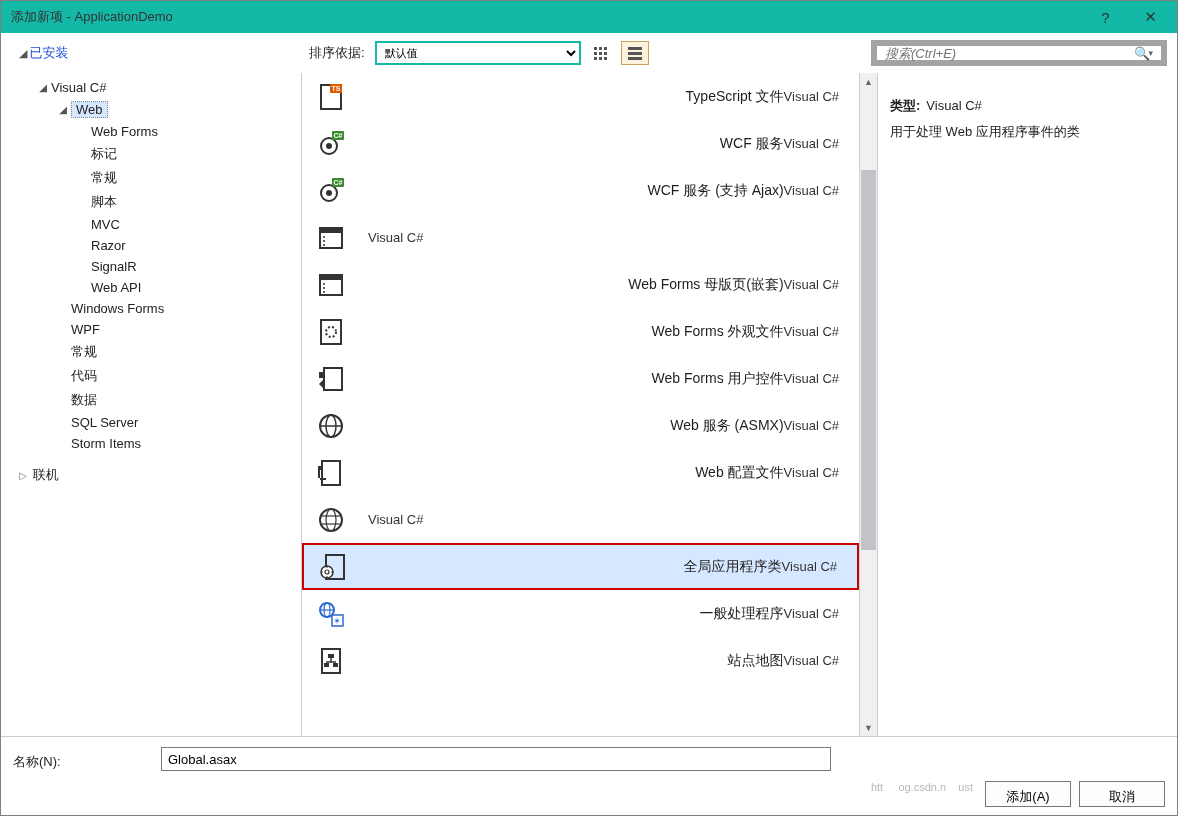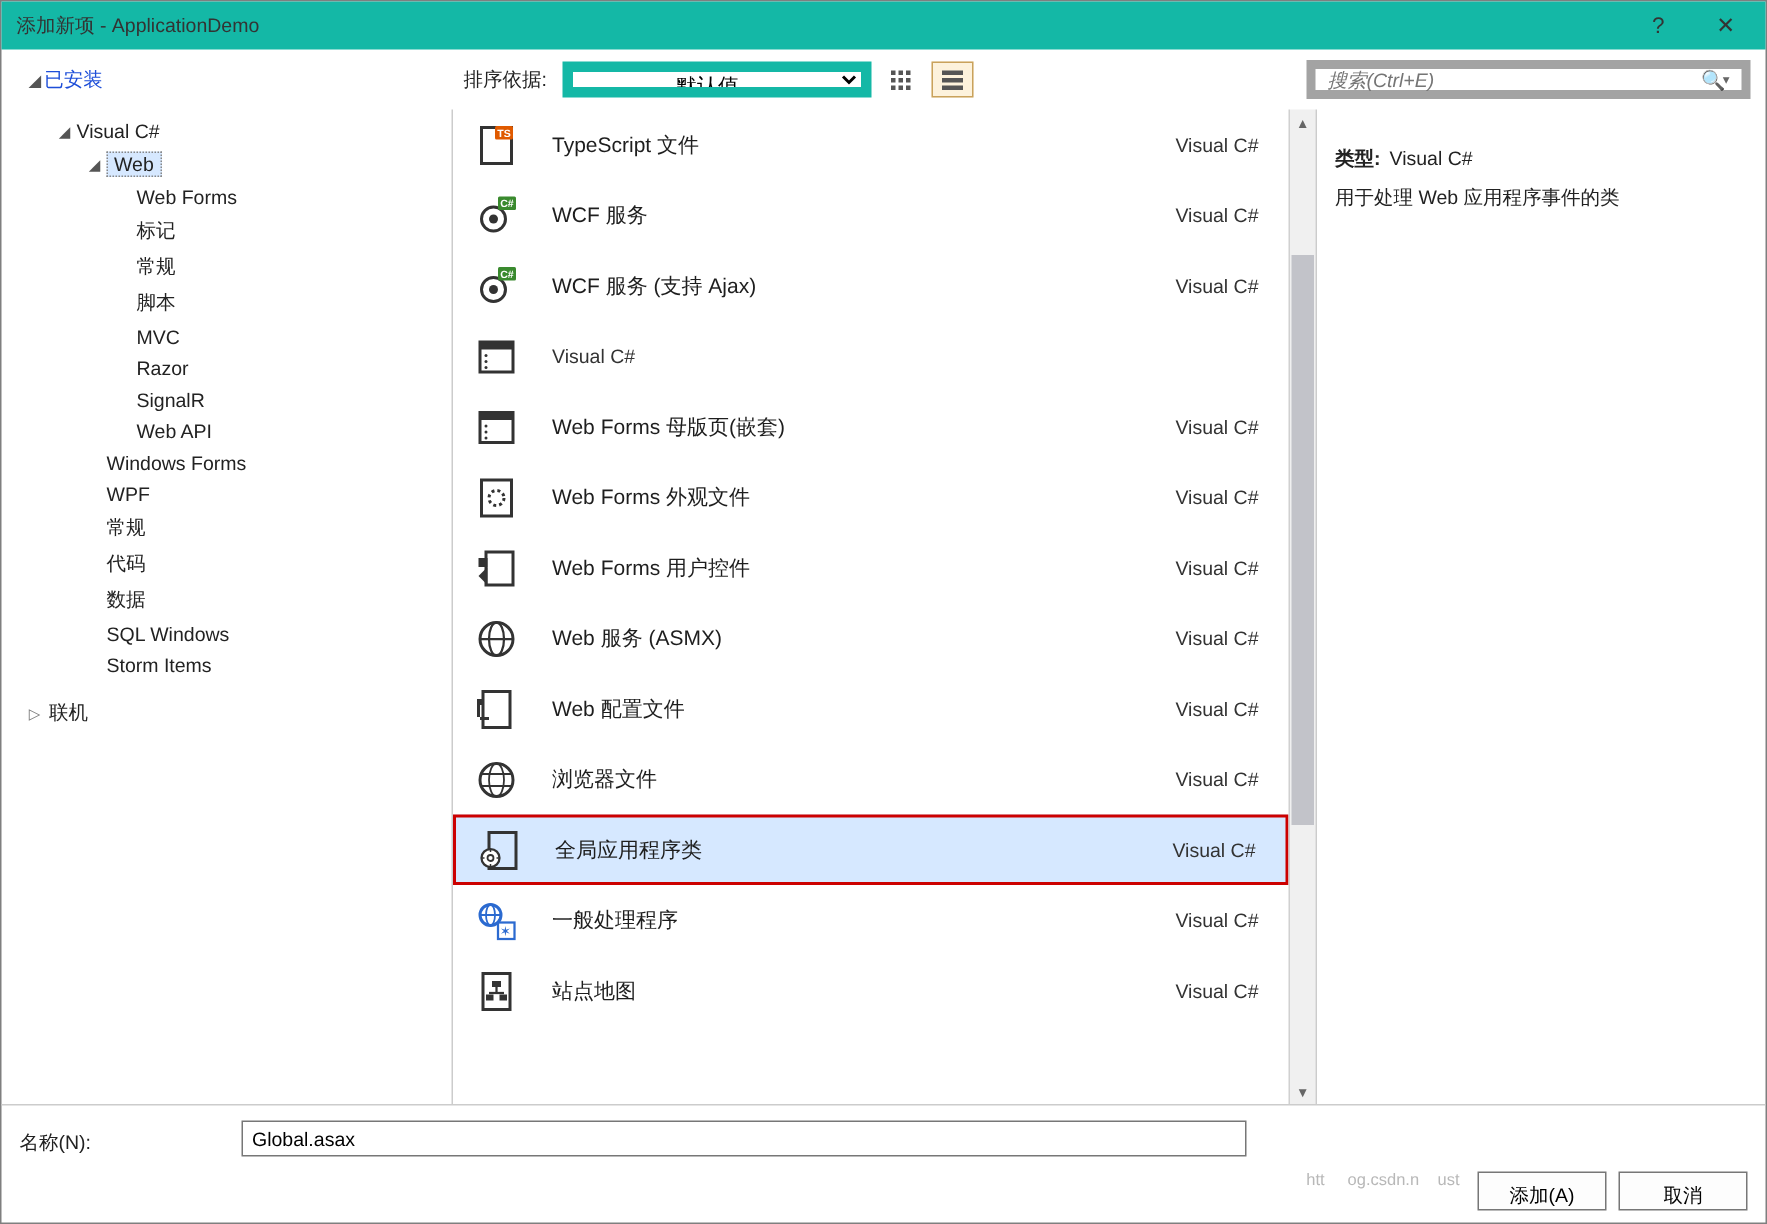--- a/index.html
+++ b/index.html
@@ -6,21 +6,21 @@
   html,body { margin:0; padding:0; height:100%; background:#fff; }
   .window { width:1178px; height:816px; border:1px solid #7f7f7f; display:flex; flex-direction:column; background:#fff; }
   .titlebar { height:32px; display:flex; align-items:center; padding:0 4px 0 10px; font-size:13px; background:#14b8a6; }
   .titlebar .title { flex:1; color:#333; }
   .titlebar .tbtn { width:45px; height:28px; display:flex; align-items:center; justify-content:center; color:#333; font-size:15px; }
 
   .toolbar { height:40px; display:flex; align-items:center; padding:0 10px 0 16px; gap:6px; }
   .toolbar .left-tree-top { width:286px; display:flex; align-items:center; padding-left:2px; }
   .tree-toggle { font-size:11px; color:#555; margin-right:2px; }
   .sort-label { font-size:13px; color:#222; margin-right:4px; }
-  .sort-select { width:206px; height:24px; border:7px solid #14b8a6; font-size:14px; padding:0 4px; background:#fff;text-align:center; }
+  .sort-select { width:206px; height:24px; border:2px solid #14b8a6; font-size:11px; padding:0 4px; background:#fff; }
   .view-btn { width:28px; height:24px; display:flex; align-items:center; justify-content:center; }
   .view-btn.sel { border:1px solid #c9a25c; background:#fdf2dc; }
   .icon-grid { display:grid; grid-template-columns:repeat(3,3px); grid-auto-rows:3px; gap:2px; }
   .icon-grid div { background:#555; }
   .icon-list { display:flex; flex-direction:column; gap:2px; }
   .icon-list div { width:14px; height:3px; background:#555; }
   .flex-spacer { flex:1; }
   .searchbox { width:296px; height:26px; border:6px solid #a3a3a3; display:flex; align-items:center; padding:0 6px; }
   .searchbox input { flex:1; border:none; outline:none; font-size:13px; font-style:italic; color:#777; background:transparent; }
   .searchbox .mag { color:#666; font-size:13px; }
@@ -31,21 +31,21 @@
   .tree ul { list-style:none; margin:0; padding-left:20px; }
   .tree li { padding:3px 0 3px 0; display:flex; align-items:center; gap:2px; cursor:default; }
   .tree .arrow { font-size:10px; color:#555; width:12px; display:inline-block; text-align:center; }
   .tree .sel { background:#d6e8ff; border:1px dotted #888; padding:0 4px; }
 
   .center { flex:1; display:flex; min-height:0; border-left:1px solid #ccc; border-right:0; }
   .template-list { flex:1; overflow:auto; position:relative; border-right:1px solid #d0d0d0; }
   .template-row { display:flex; align-items:center; height:47px; padding-left:12px; padding-right:16px; }
   .template-row.selected { background:#d6e8ff; border-top:2px solid #c00; border-bottom:2px solid #c00; border-left:2px solid #c00; border-right:2px solid #c00; }
   .template-row .icon { width:34px; height:34px; display:flex; align-items:center; justify-content:center; margin-right:20px; }
-  .template-row .name { flex:1; font-size:14px; color:#1e1e1e; }
+  .template-row .name { flex:1; font-size:14px; color:#1e1e1e;text-align:right; }
   .template-row .lang { font-size:13px; color:#333; margin-right:4px; }
   .scrollbar-track { width:17px; background:#f0f0f0; display:flex; flex-direction:column; align-items:center; }
   .scroll-top, .scroll-bottom { height:17px; width:100%; display:flex; align-items:center; justify-content:center; color:#666; font-size:9px; }
   .scroll-thumb { width:15px; background:#c2c3c9; flex:0 0 60%; margin-top:40px; border-radius:0; }
 
   .right-pane { width:300px; padding:16px 10px 0 12px; font-size:13px; color:#222; border-left:1px solid #ccc; }
   .right-pane .bold { font-weight:600; margin-right:6px; }
   .right-pane p { margin:8px 0; }
 
   .bottom { border-top:1px solid #ccc; padding:10px 12px 8px 12px; display:flex; flex-direction:column; gap:10px; }
@@ -173,21 +173,21 @@
             <li>
                 <span class="arrow"></span>
                 <span>代码</span>
               </li>
             <li>
                 <span class="arrow"></span>
                 <span>数据</span>
               </li>
             <li>
                 <span class="arrow"></span>
-                <span>SQL Windows</span>
+                <span>SQL Server</span>
               </li>
             <li>
                 <span class="arrow"></span>
                 <span>Storm Items</span>
               </li>
           </ul>
         </ul>
         <div style="margin-top:12px;">
           <span class="arrow" style="font-size:10px;color:#777;">▷</span>
           <span style="font-size:13px;">联机</span>
@@ -301,21 +301,20 @@
           </div>
           <div class="template-row">
     <div class="icon">
               <svg width="30" height="30" viewBox="0 0 30 30">
                 <circle cx="15" cy="15" r="11" fill="none" stroke="#333" stroke-width="2"></circle>
                 <ellipse cx="15" cy="15" rx="5" ry="11" fill="none" stroke="#333" stroke-width="1.2"></ellipse>
                 <line x1="4" y1="11" x2="26" y2="11" stroke="#333" stroke-width="1.2"></line>
                 <line x1="4" y1="19" x2="26" y2="19" stroke="#333" stroke-width="1.2"></line>
               </svg>
             </div>
-    <div class="name">浏览器文件</div>
     <div class="lang">Visual C#</div>
           </div>
           <div class="template-row selected">
     <div class="icon">
               <svg width="30" height="30" viewBox="0 0 30 30">
                 <rect x="8" y="3" width="18" height="24" fill="none" stroke="#333" stroke-width="2"></rect>
                 <circle cx="9" cy="20" r="6" fill="#fff" stroke="#333" stroke-width="1.5"></circle>
                 <circle cx="9" cy="20" r="2" fill="none" stroke="#333" stroke-width="1.2"></circle>
                 <line x1="9" y1="14" x2="9" y2="16" stroke="#333"></line>
                 <line x1="9" y1="24" x2="9" y2="26" stroke="#333"></line>

